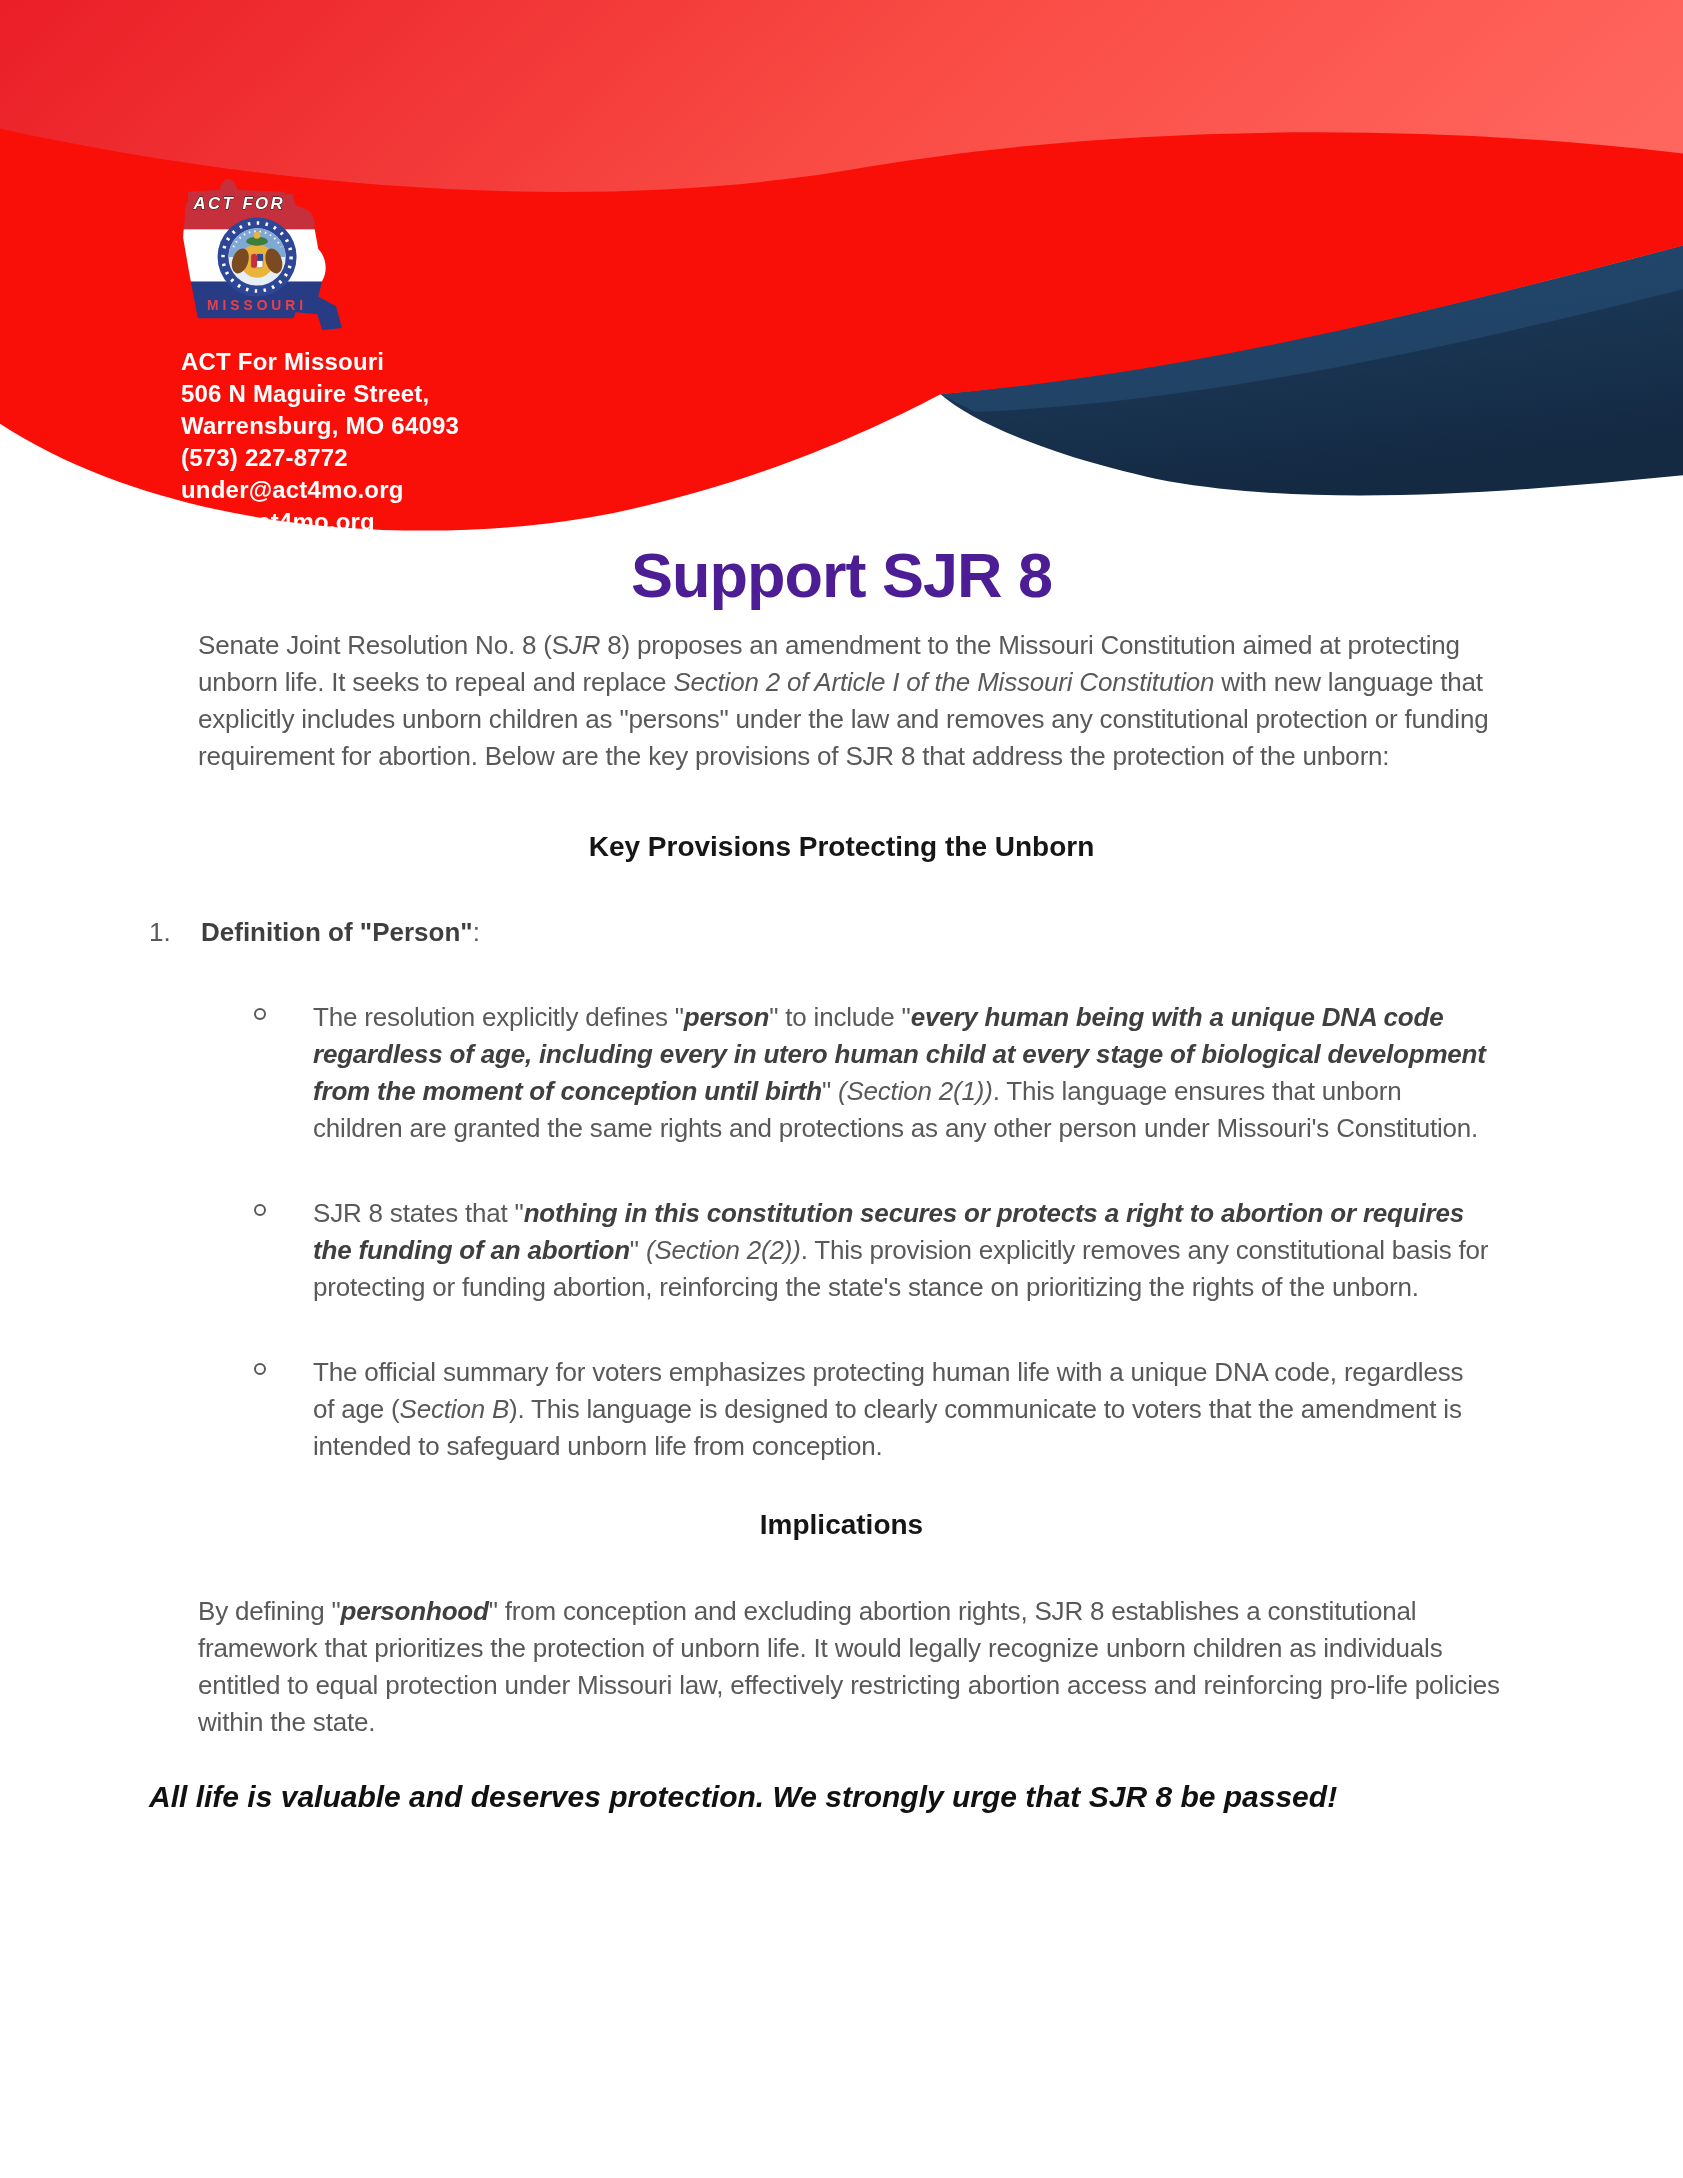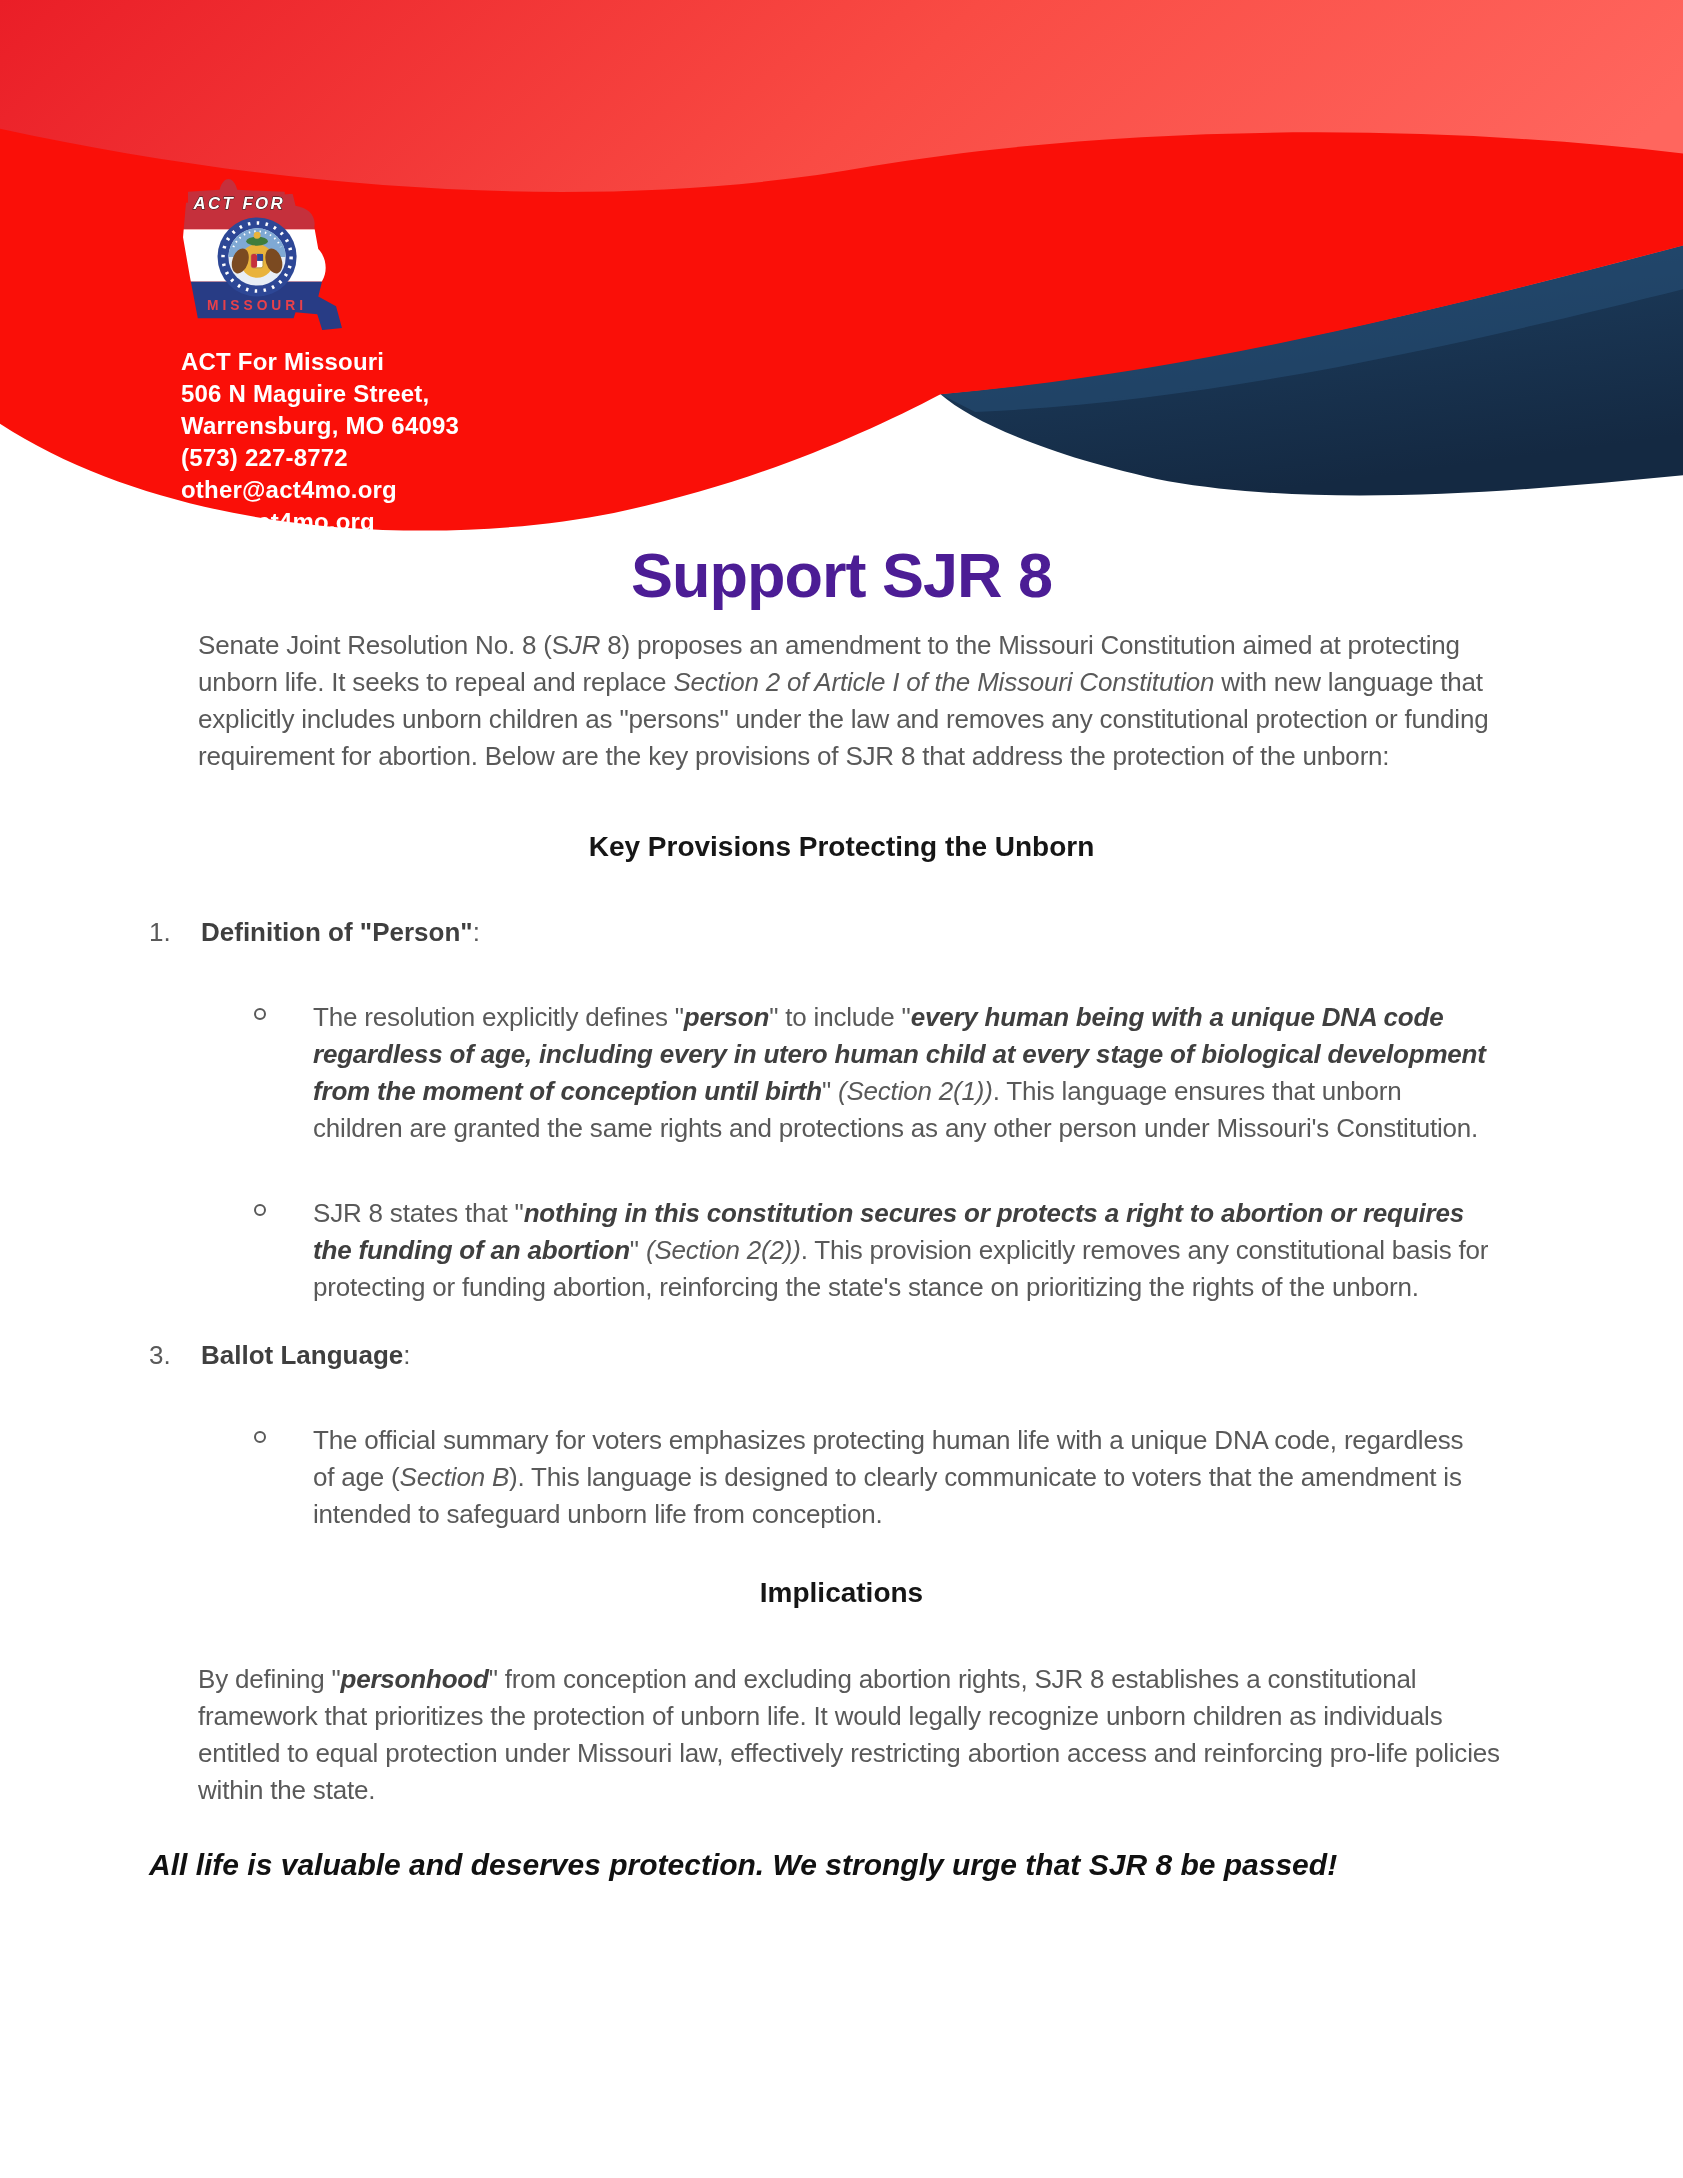--- a/index.html
+++ b/index.html
@@ -105,21 +105,21 @@
 
     <text x="72" y="31" text-anchor="middle" font-family="Liberation Sans, sans-serif" font-size="17" font-weight="bold" font-style="italic" letter-spacing="2.5" fill="#ffffff" stroke="#1a1a1a" stroke-width="0.9" paint-order="stroke">ACT FOR</text>
     <text x="90" y="134" text-anchor="middle" font-family="Liberation Sans, sans-serif" font-size="14" font-weight="bold" letter-spacing="4" fill="#e8404a">MISSOURI</text>
   </svg>
 
   <div class="contact">
     <div>ACT For Missouri</div>
     <div>506 N Maguire Street,</div>
     <div>Warrensburg, MO 64093</div>
     <div>(573) 227-8772</div>
-    <div>other@act4mo.org</div>
+    <div>under@act4mo.org</div>
     <div>www.act4mo.org</div>
   </div>
 
   <div class="content">
 
     <div class="doc-title">Support SJR 8</div>
 
     <div class="para"><span class="s-normal">Senate Joint Resolution No. 8 (S</span><span class="s-italic">JR</span><span class="s-normal"> 8) proposes an amendment to the Missouri Constitution aimed at protecting unborn life. It seeks to repeal and replace </span><span class="s-italic">Section 2 of Article I of the Missouri Constitution</span><span class="s-normal"> with new language that explicitly includes unborn children as "persons" under the law and removes any constitutional protection or funding requirement for abortion. Below are the key provisions of SJR 8 that address the protection of the unborn:</span></div>
 
     <div class="center-heading">Key Provisions Protecting the Unborn</div>
@@ -134,23 +134,20 @@
       <div class="bullet-text"><span class="s-normal">The resolution explicitly defines "</span><span class="s-bold-italic">person</span><span class="s-normal">" to include "</span><span class="s-bold-italic">every human being with a unique DNA code regardless of age, including every in utero human child at every stage of biological development from the moment of conception until birth</span><span class="s-normal">" </span><span class="s-italic">(Section 2(1))</span><span class="s-normal">. This language ensures that unborn children are granted the same rights and protections as any other person under Missouri's Constitution.</span></div>
     </div>
 
     <div class="bullet-row">
       <span class="o-marker">
           <i></i>
         </span>
       <div class="bullet-text"><span class="s-normal">SJR 8 states that "</span><span class="s-bold-italic">nothing in this constitution secures or protects a right to abortion or requires the funding of an abortion</span><span class="s-normal">" </span><span class="s-italic">(Section 2(2))</span><span class="s-normal">. This provision explicitly removes any constitutional basis for protecting or funding abortion, reinforcing the state's stance on prioritizing the rights of the unborn.</span></div>
     </div>
 
-    <div class="list-item-heading li3">
-      <span class="num">3.</span><span><span class="s-bold">Ballot Language</span><span class="s-normal">:</span></span>
-    </div>
     <div class="bullet-row">
       <span class="o-marker">
           <i></i>
         </span>
       <div class="bullet-text"><span class="s-normal">The official summary for voters emphasizes protecting human life with a unique DNA code, regardless of age (</span><span class="s-italic">Section B</span><span class="s-normal">). This language is designed to clearly communicate to voters that the amendment is intended to safeguard unborn life from conception.</span></div>
     </div>
 
     <div class="center-heading implications">Implications</div>
 
     <div class="impl-para"><span class="s-normal">By defining "</span><span class="s-bold-italic">personhood</span><span class="s-normal">" from conception and excluding abortion rights, SJR 8 establishes a constitutional framework that prioritizes the protection of unborn life. It would legally recognize unborn children as individuals entitled to equal protection under Missouri law, effectively restricting abortion access and reinforcing pro-life policies within the state.</span></div>

